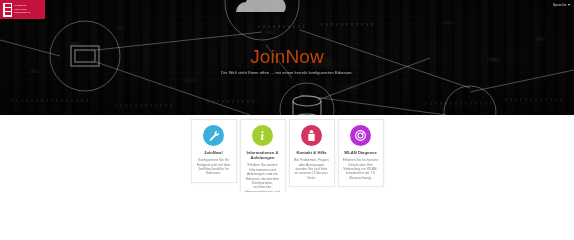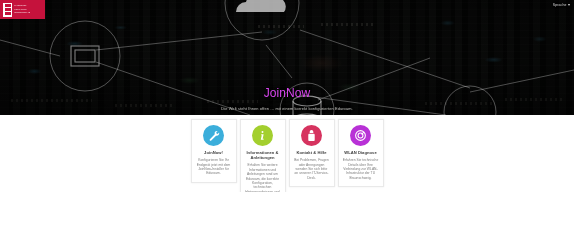--- a/index.html
+++ b/index.html
@@ -109,25 +109,24 @@
     border-left: 1.6px solid transparent;
     border-right: 1.6px solid transparent;
     border-top: 2px solid #dedede;
   }
 
   .hero-center {
     position: absolute; left: 0; right: 0; top: 47px;
     text-align: center; z-index: 5;
   }
   .hero-title {
-    font-size: 12px; line-height: 20px;
-    color: #d946ef; font-weight: 400;
+    font-size: 19px; line-height: 20px;
+    color: #c2410c; font-weight: 400;
     letter-spacing: .1px;
     text-shadow: 0 1px 5px rgba(0,0,0,.75);
-    margin-top: 36px;
   }
   .hero-sub {
     margin-top: 3px;
     font-size: 3.9px; line-height: 5px;
     color: #c9c9c5; letter-spacing: .12px;
     text-shadow: 0 0 3px rgba(0,0,0,.9);
   }
 
   
   .cards-section {

